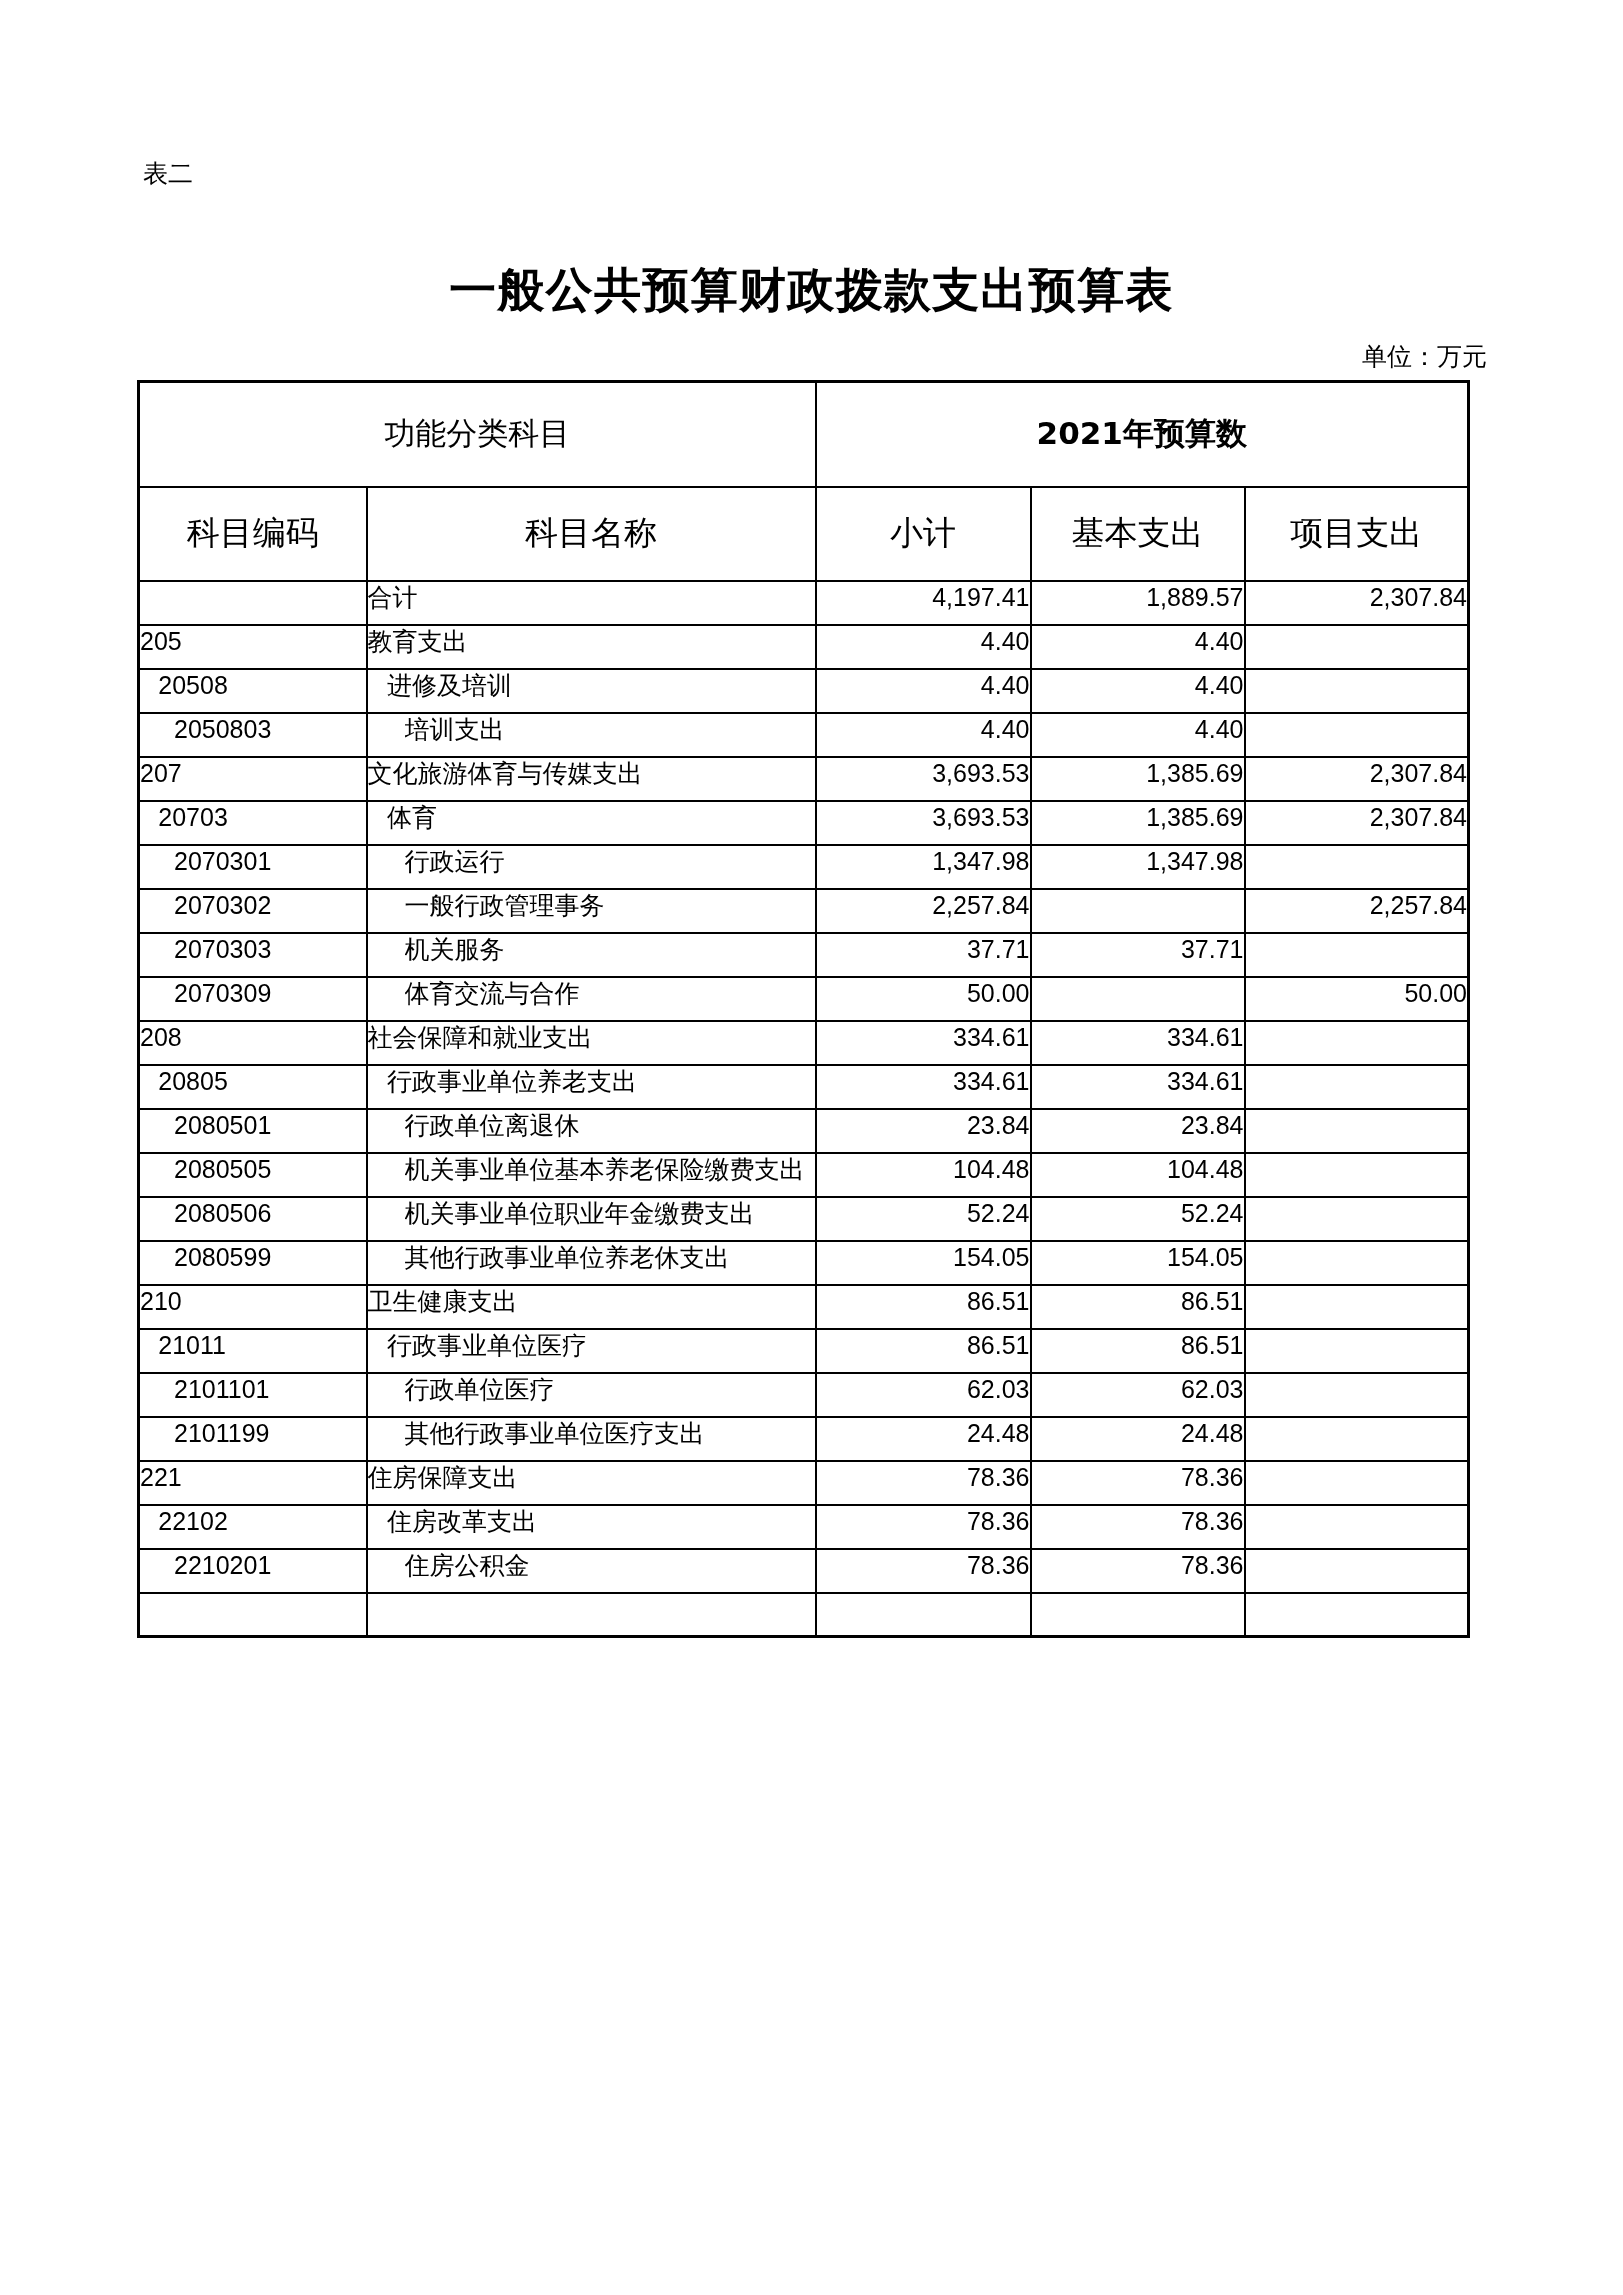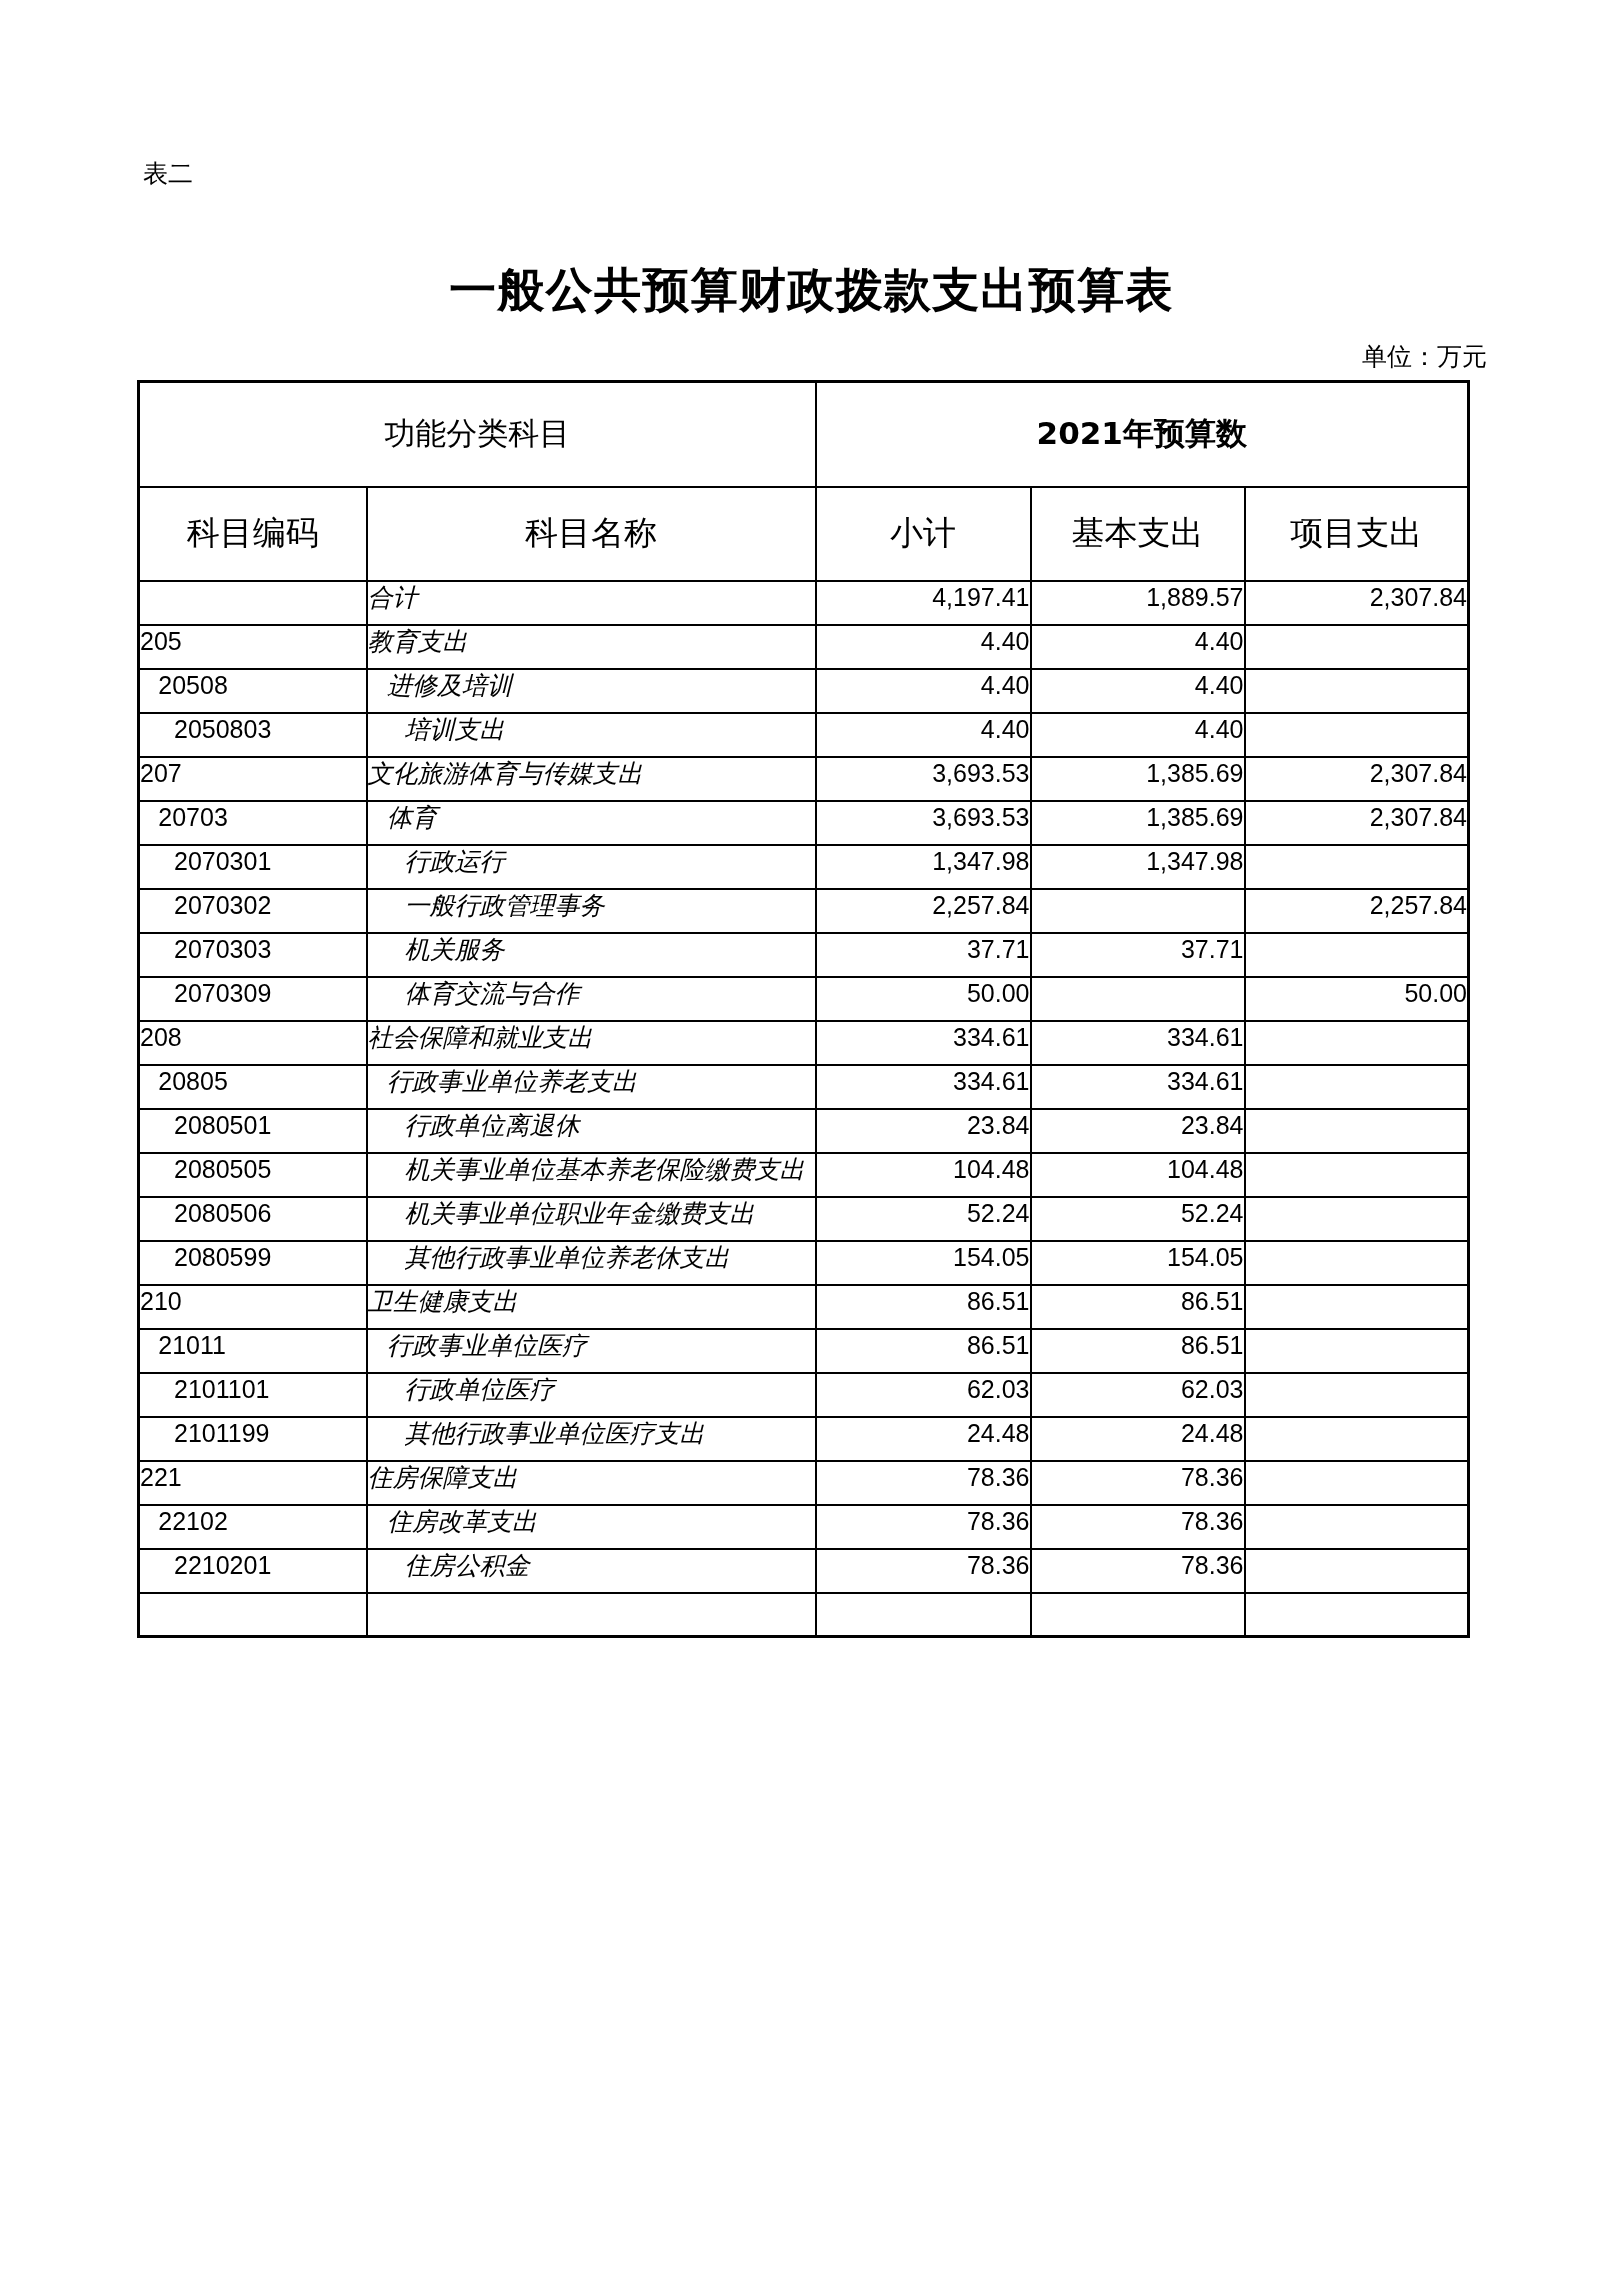--- a/index.html
+++ b/index.html
@@ -47,21 +47,21 @@
       font-family: "DejaVu Sans", "Liberation Sans", sans-serif;
     }
     tr.row td {
       height: 44px; vertical-align: top; font-size: 25px; line-height: 29px;
       padding-top: 1.3px;
     }
     td.code {
       font-family: "Liberation Sans", "DejaVu Sans", sans-serif; font-size: 26px;
       padding-left: 2.6px;
     }
-    td.name { padding-left: 3.9px; font-family: "DejaVu Serif", "Liberation Serif", serif; font-style: italic; }
+    td.name { padding-left: 3.9px; font-family: "DejaVu Serif", "Liberation Serif", serif; }
     td.num {
       text-align: right; padding-right: 2.6px;
       font-family: "Liberation Sans", "DejaVu Sans", sans-serif; font-size: 26px;
     }
     .lvl1 { padding-left: 18.3px !important; }
     .lvl2 { padding-left: 34px !important; }
     .nlvl1 { padding-left: 19.6px !important; }
     .nlvl2 { padding-left: 37px !important; }
     .wrap { white-space: normal !important; word-break: break-all; }
     .cell-inner { display: block; max-height: 42px; overflow: hidden; }

